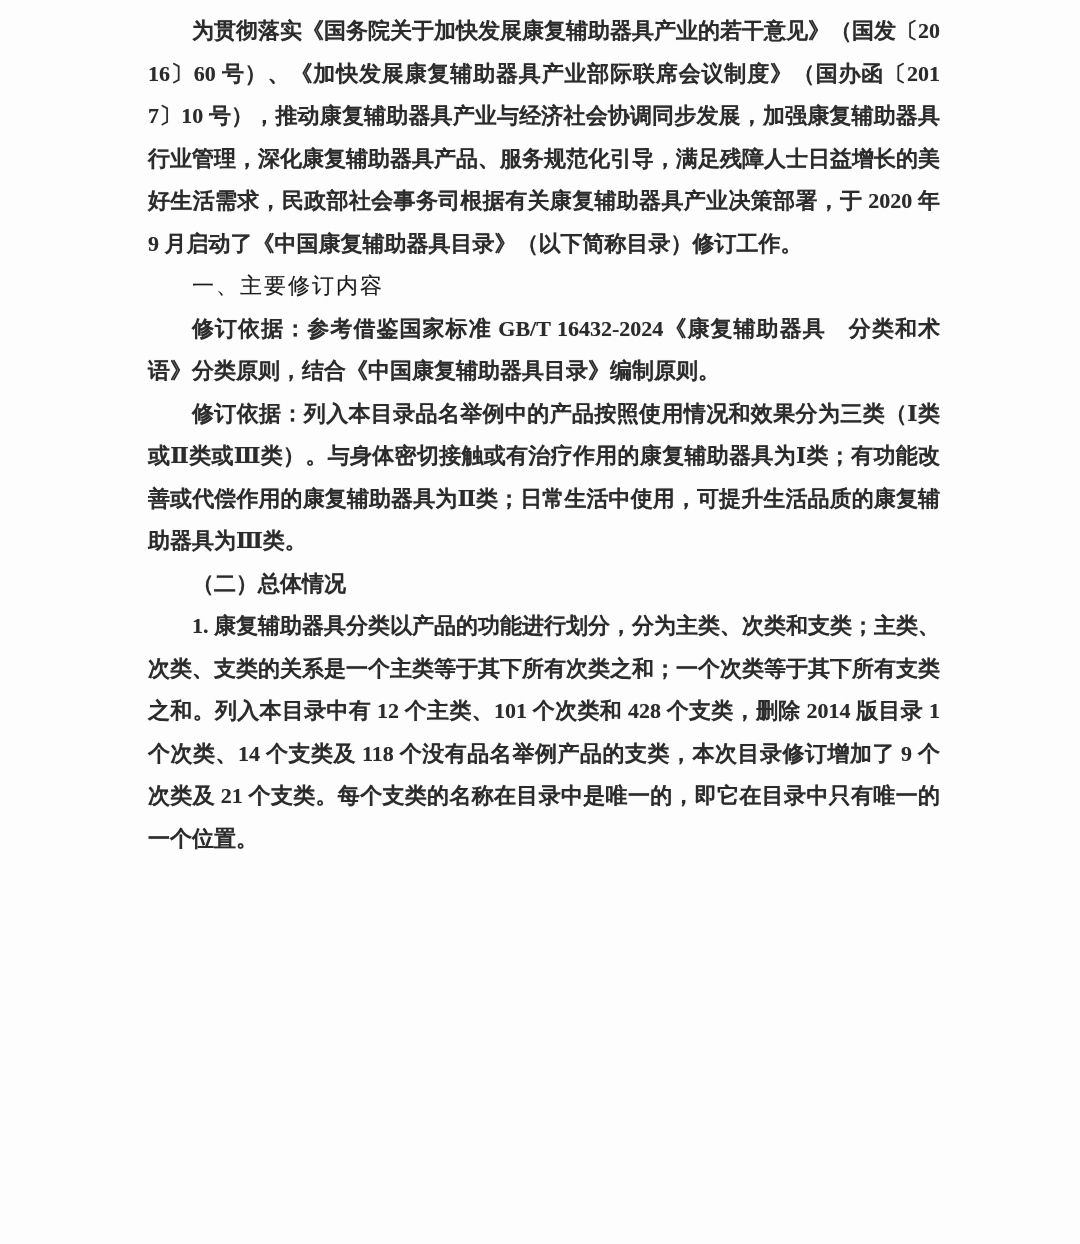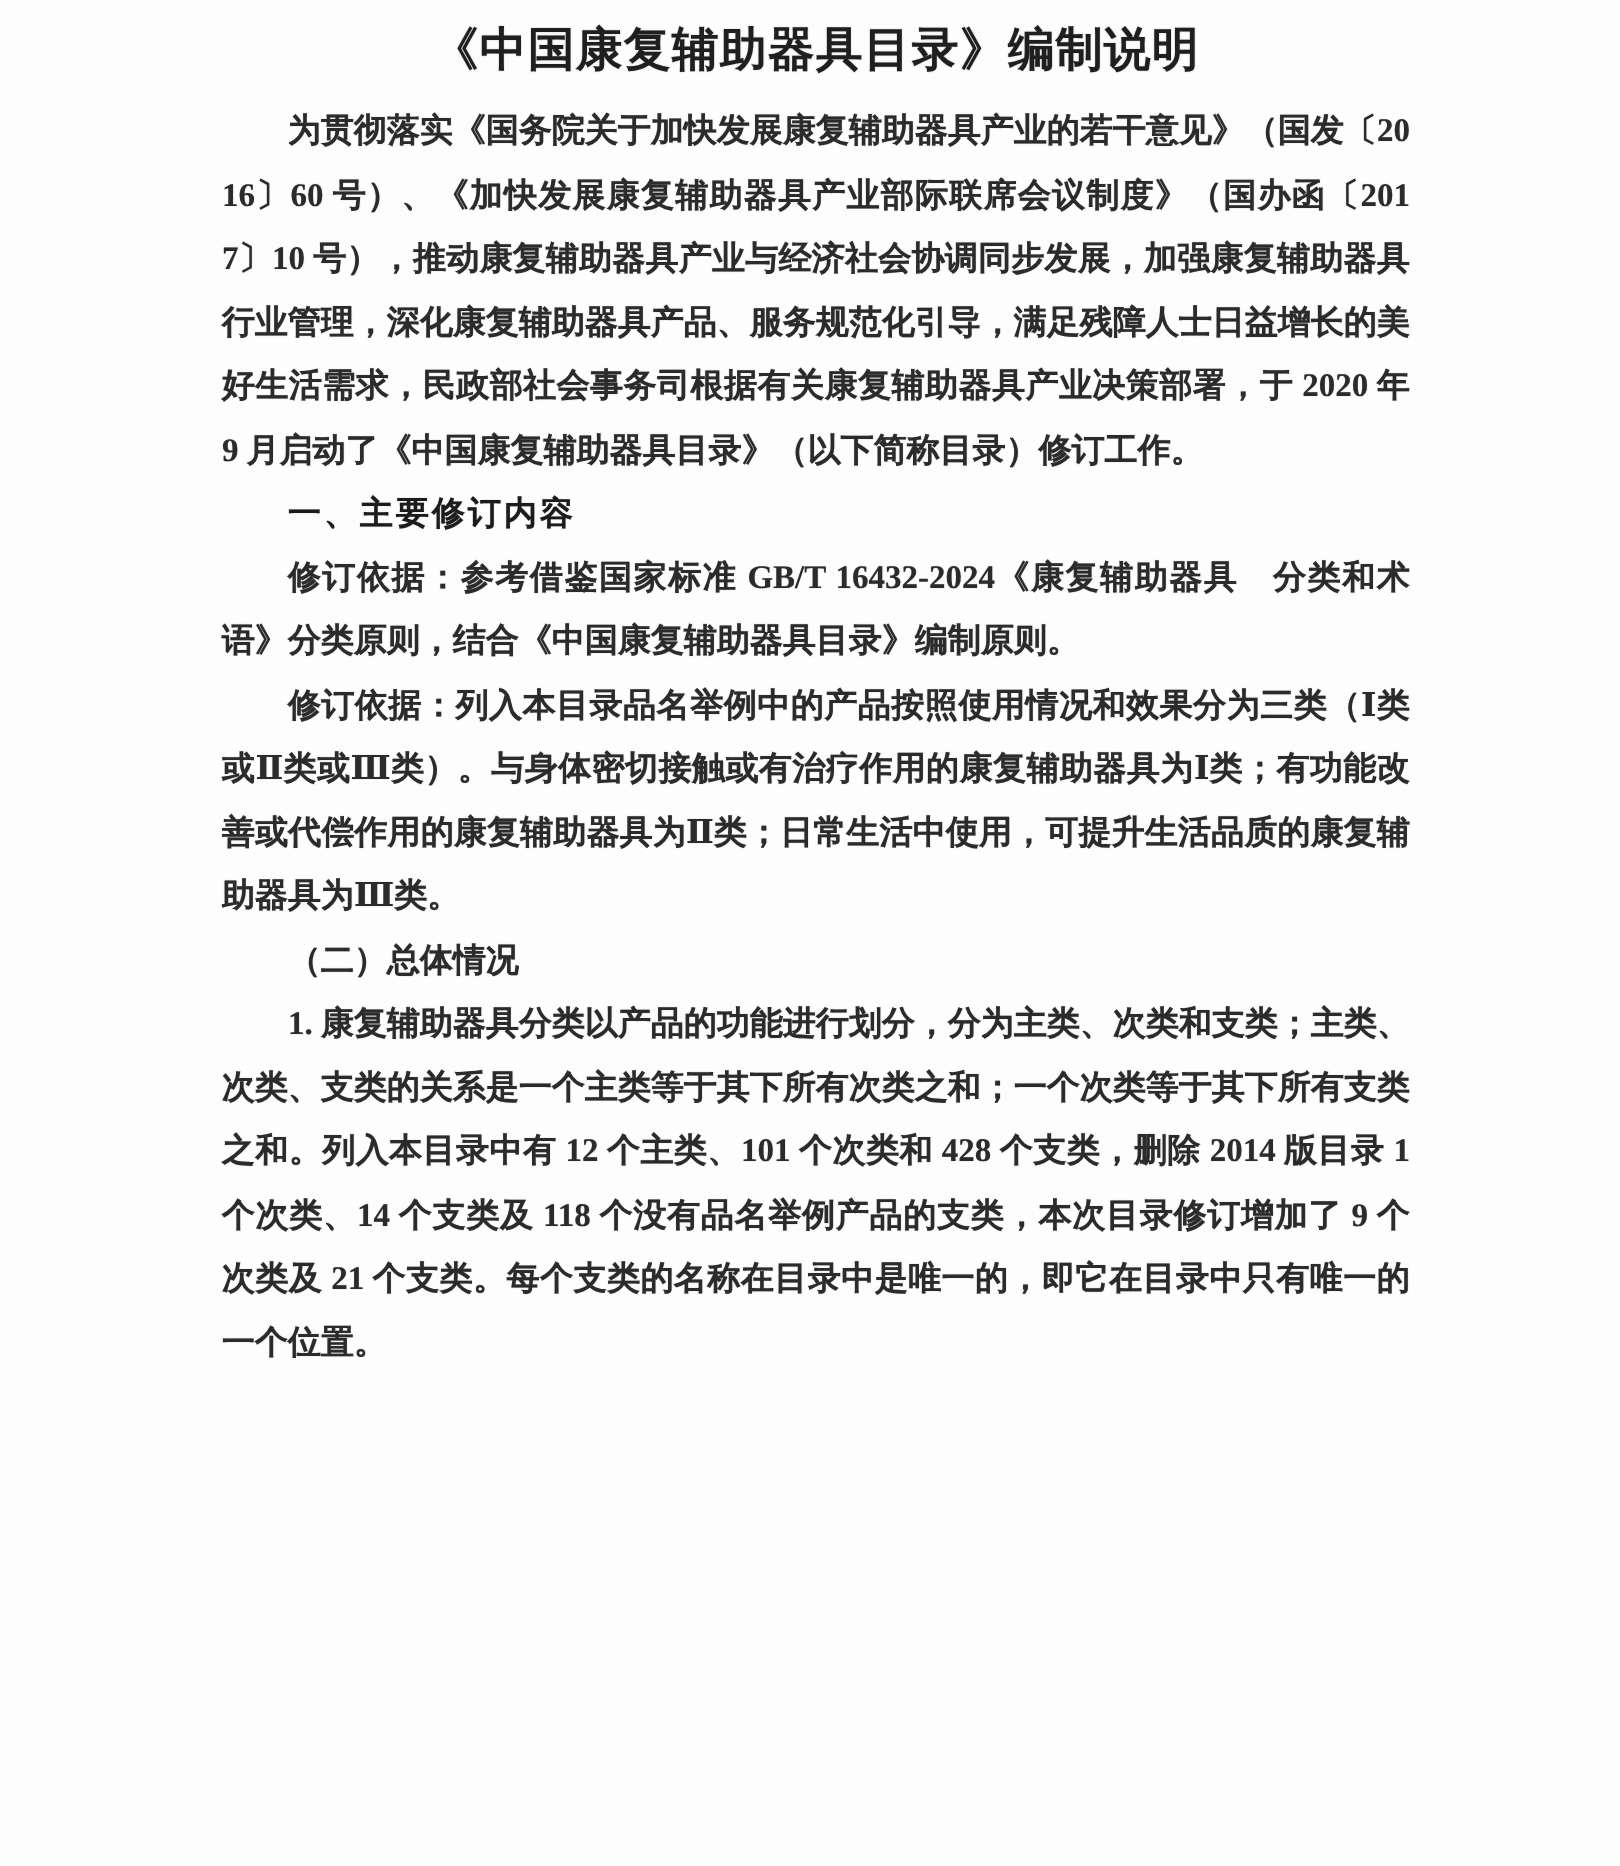--- a/index.html
+++ b/index.html
@@ -32,31 +32,30 @@
     margin: 0;
     font-size: 22px;
     line-height: 42.5px;
     text-align: justify;
     text-indent: 2em;
     word-break: break-all;
     text-shadow: 0 0 0.7px rgba(40,40,40,0.45);
     font-weight: bold;
   }
   .doc-body p.section-heading {
-    font-weight: bold;
+    font-weight: normal;
     font-family: "Liberation Sans", "DejaVu Sans", sans-serif;
     letter-spacing: 2px;
     color: #1c1c1c;
   }
 </style>
 </head>
 <body>
 
 <div class="page">
-  <h1 class="doc-title">《中国康复辅助器具目录》编制说明</h1>
 
   <div class="doc-body">
     <p>为贯彻落实《国务院关于加快发展康复辅助器具产业的若干意见》（国发〔2016〕60 号）、《加快发展康复辅助器具产业部际联席会议制度》（国办函〔2017〕10 号），推动康复辅助器具产业与经济社会协调同步发展，加强康复辅助器具行业管理，深化康复辅助器具产品、服务规范化引导，满足残障人士日益增长的美好生活需求，民政部社会事务司根据有关康复辅助器具产业决策部署，于 2020 年 9 月启动了《中国康复辅助器具目录》（以下简称目录）修订工作。</p>
 
     <p class="section-heading">一、主要修订内容</p>
 
 
 
     <p>修订依据：参考借鉴国家标准 GB/T 16432-2024《康复辅助器具　分类和术语》分类原则，结合《中国康复辅助器具目录》编制原则。</p>
 

